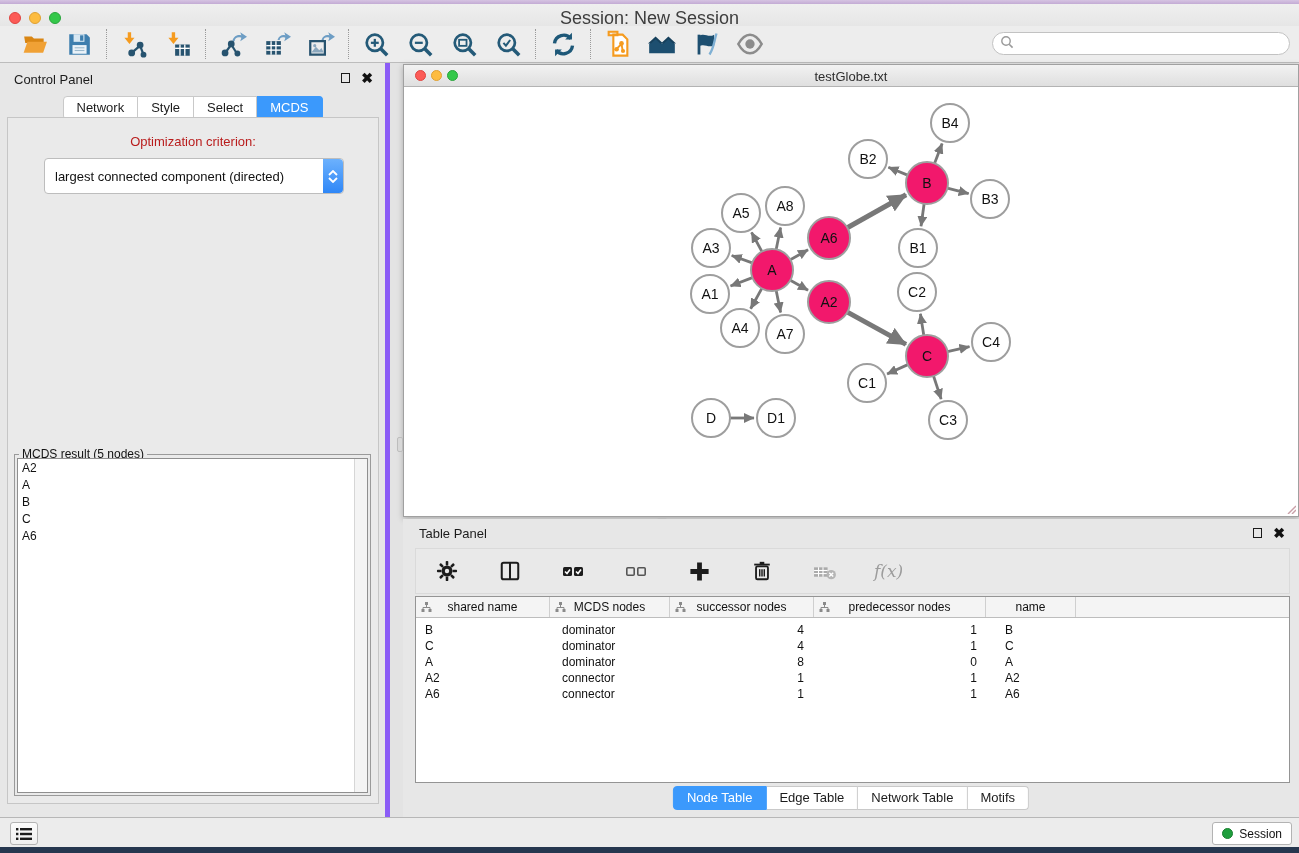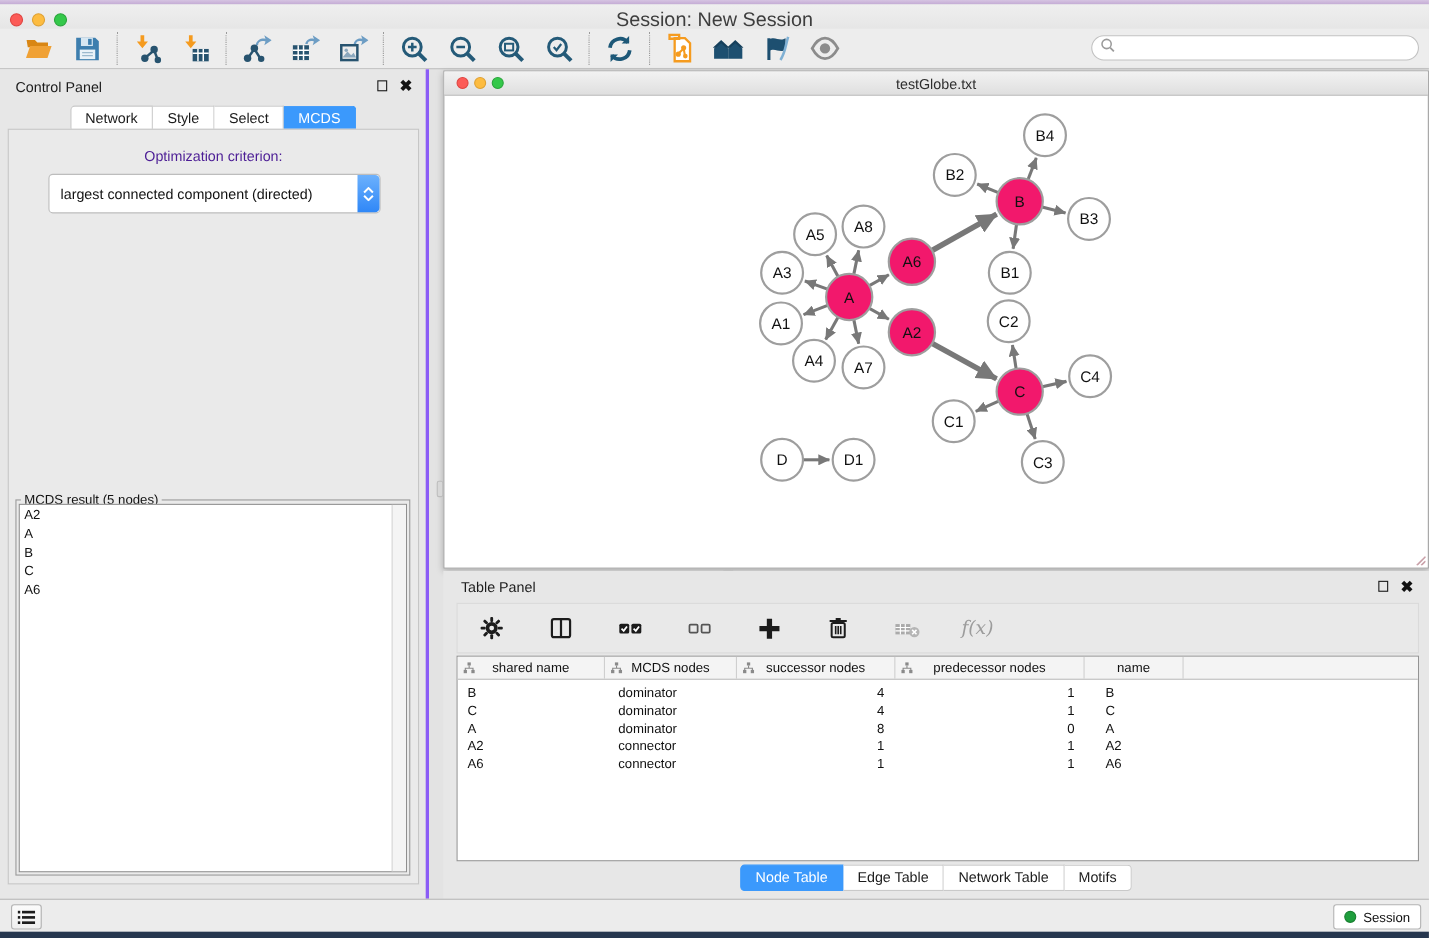--- a/index.html
+++ b/index.html
@@ -27,31 +27,31 @@
   .search-box { position:absolute; right:9px; top:6px; width:298px; height:23px; border:1px solid #c2c2c2; border-radius:12px; background:#fff; display:flex; align-items:center; padding-left:7px; }
   .search-box input { border:none; outline:none; flex:1; font-size:13px; font-family:"Liberation Sans",sans-serif; background:transparent; padding-left:4px; }
 
   
   .panel-title { font-size:13px; color:#1c1c1c; }
   .win-btns { position:absolute; display:flex; gap:11px; align-items:center; }
   .float-btn { width:9px; height:10px; border:1.6px solid #1a1a1a; background:transparent; }
   .close-btn { font-size:14px; font-weight:bold; color:#111; line-height:10px; }
 
   
-  .control-panel { position:absolute; left:0; top:63px; width:390px; height:755px; background:#e7e7e7; border-right:3px solid #8b5cf6; }
+  .control-panel { position:absolute; left:0; top:63px; width:390px; height:755px; background:#e7e7e7; border-right:5px solid #8b5cf6; }
   .cp-title { position:absolute; top:9px; left:14px; }
   .cp-btns { top:10px; right:12px; }
   .tabs { display:flex; }
   .ctl-tabs { position:absolute; top:33px; left:50%; transform:translateX(-50%); }
   .tab { font-size:13px; padding:3px 13px 4px; background:#fff; border:1px solid #c9c9c9; border-left:none; color:#1c1c1c; cursor:pointer; white-space:nowrap; }
   .tab:first-child { border-left:1px solid #c9c9c9; border-radius:4px 0 0 4px; }
   .tab:last-child { border-radius:0 4px 4px 0; }
   .tab.active { background:#3b99fc; color:#fff; border-color:#3b99fc; }
   .ctl-body { position:absolute; top:54px; left:7px; right:6px; bottom:14px; background:#eaeaea; border:1px solid #c6c6c6; }
-  .opt-label { position:absolute; top:16px; left:0; right:0; text-align:center; font-size:13px; color:#4c1d95; }
+  .opt-label { position:absolute; top:16px; left:0; right:0; text-align:center; font-size:13px; color:#b91c1c; }
   .dropdown { position:absolute; top:40px; left:36px; right:34px; height:36px; background:#fff; border:1px solid #bdbdbd; border-radius:4px; display:flex; align-items:center; cursor:pointer; }
   .dd-text { flex:1; font-size:13px; color:#111; padding-left:10px; white-space:nowrap; overflow:hidden; }
   .dd-cap { width:20px; align-self:stretch; background:linear-gradient(#6cb1fd,#2f87f7); border-radius:0 4px 4px 0; display:flex; flex-direction:column; align-items:center; justify-content:center; gap:1px; }
   .dd-cap svg { display:block; }
   .btn-row { position:absolute; top:76px; left:0; right:0; display:flex; justify-content:center; gap:13px; }
   .btn { font-size:13px; color:#111; background:linear-gradient(#ffffff,#f3f3f3); border:1px solid #b8b8b8; border-radius:4px; padding:3px 15px 4px; cursor:pointer; font-family:"Liberation Sans",sans-serif; }
 
   .result-box { position:absolute; left:6px; right:7px; top:336px; height:342px; border:1px solid #9a9a9a; }
   .result-legend { position:absolute; top:-8px; left:4px; background:#eaeaea; font-size:12px; color:#111; padding:0 3px; }
   .listbox { position:absolute; inset:3px 2px 2px 2px; background:#fff; border:1px solid #8f8f8f; }

